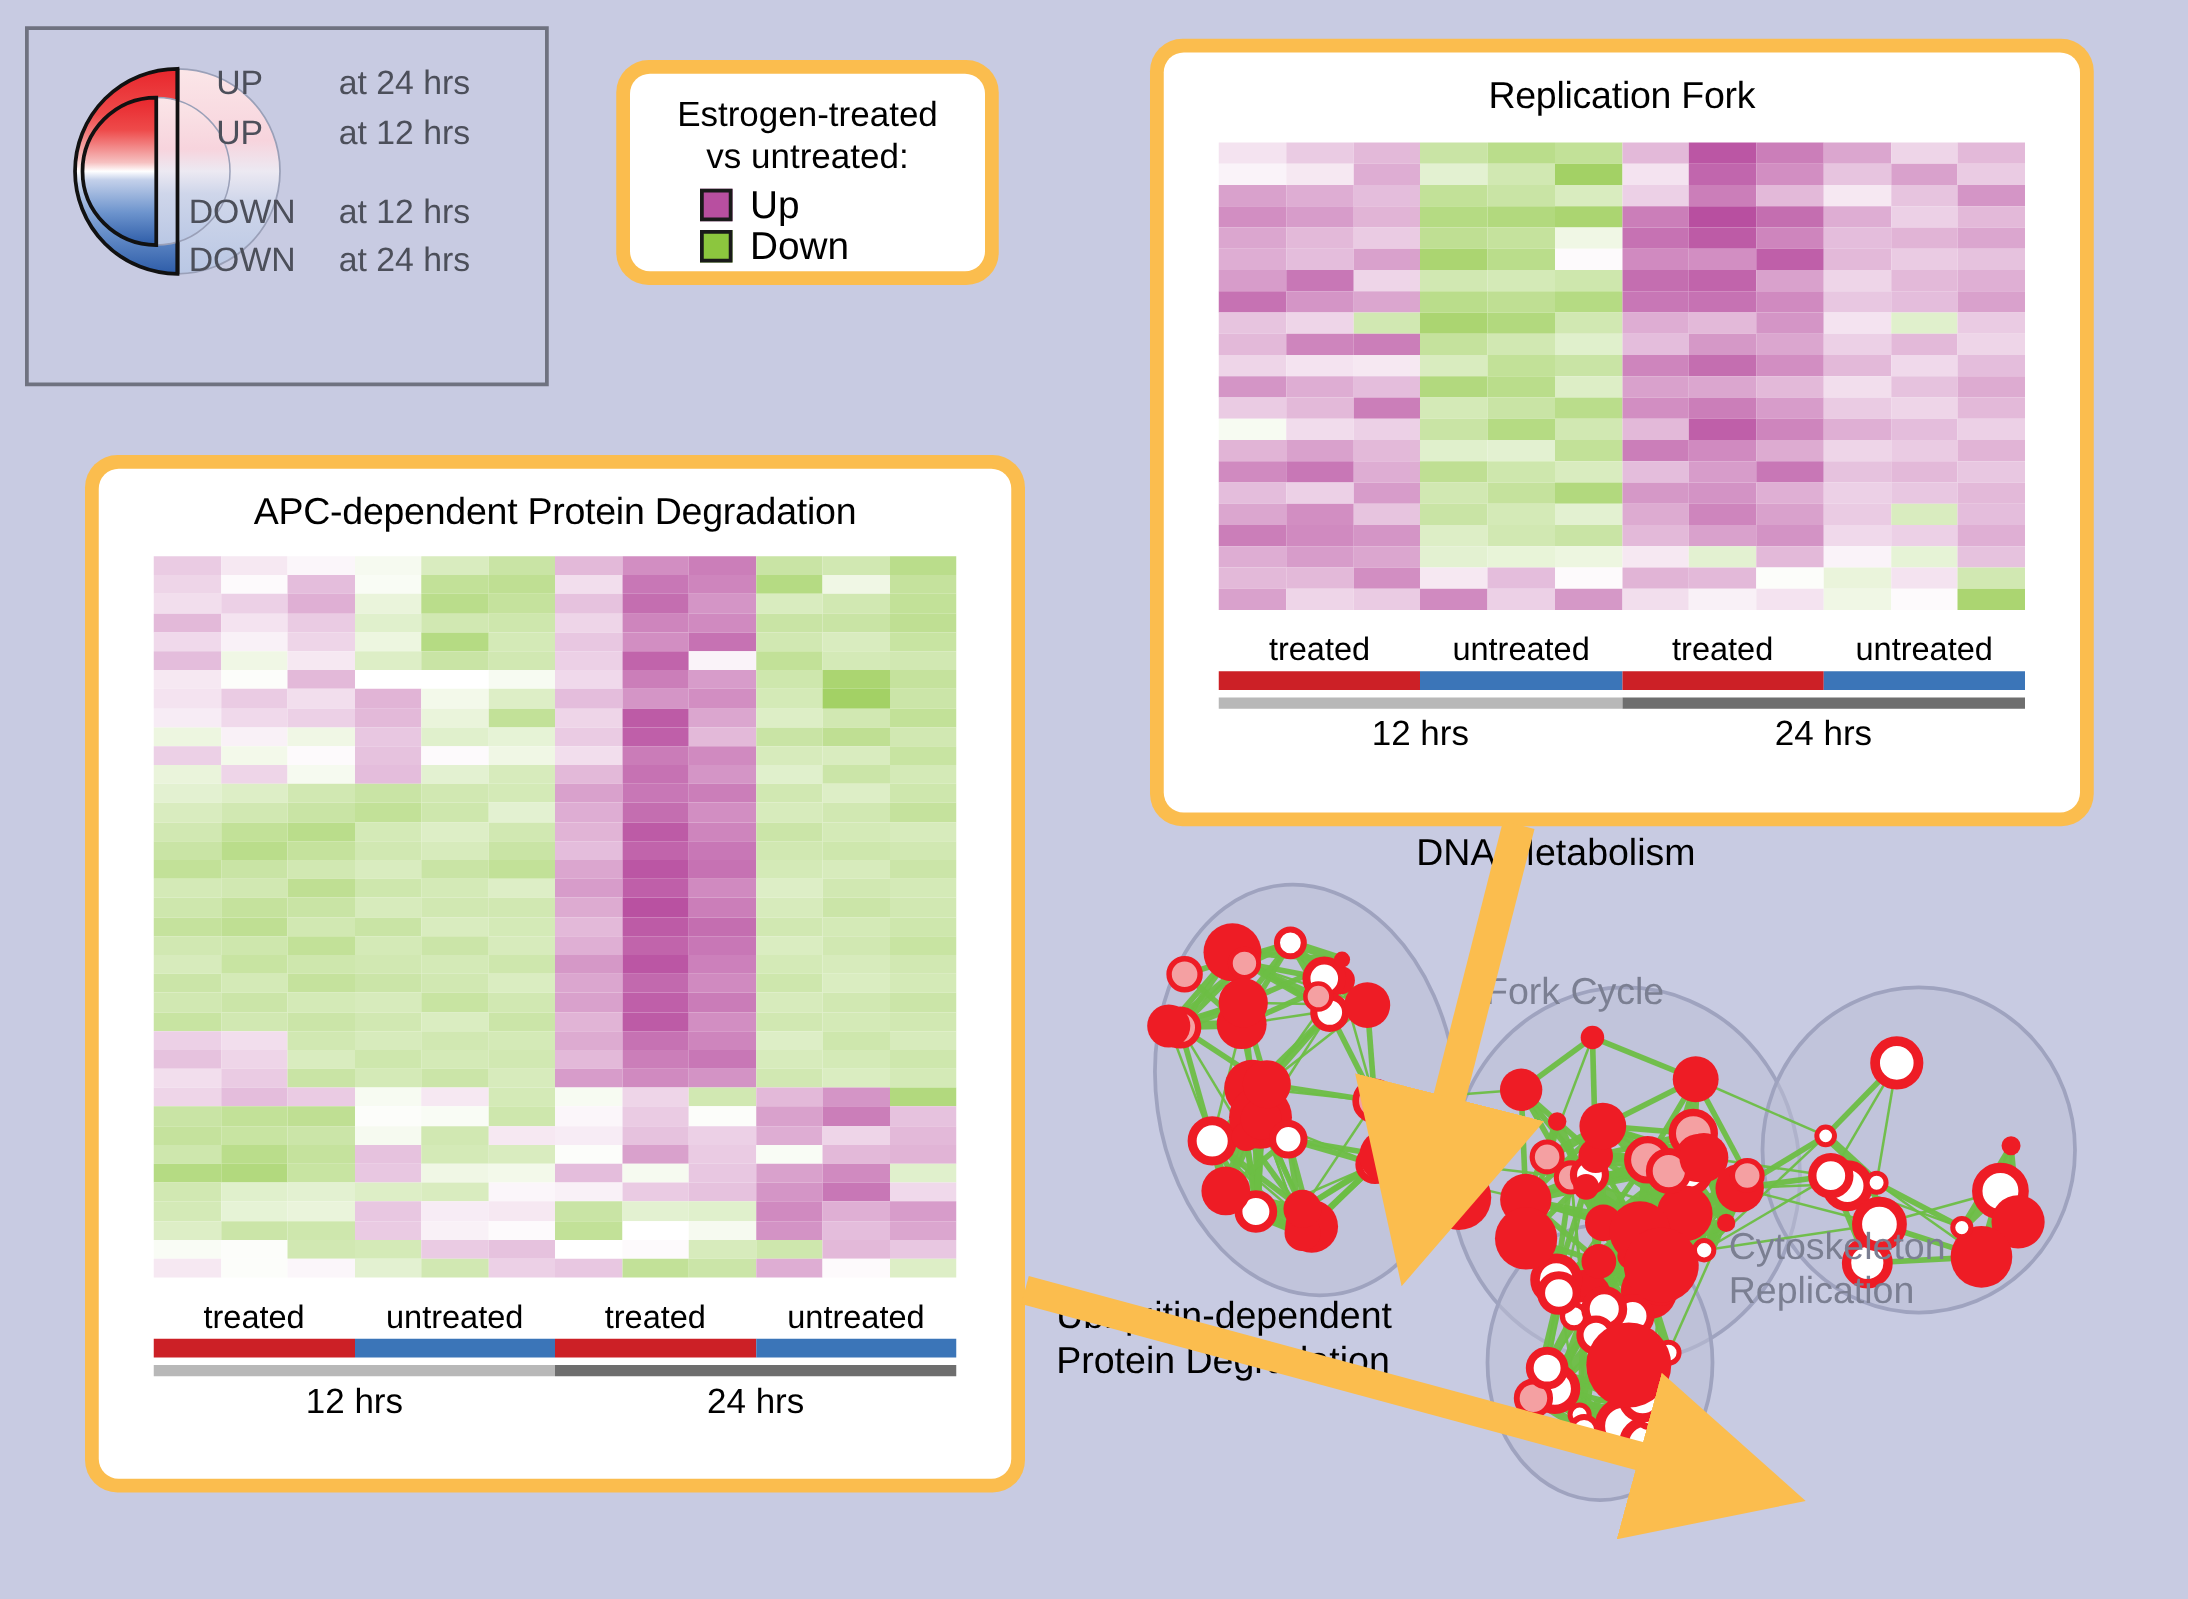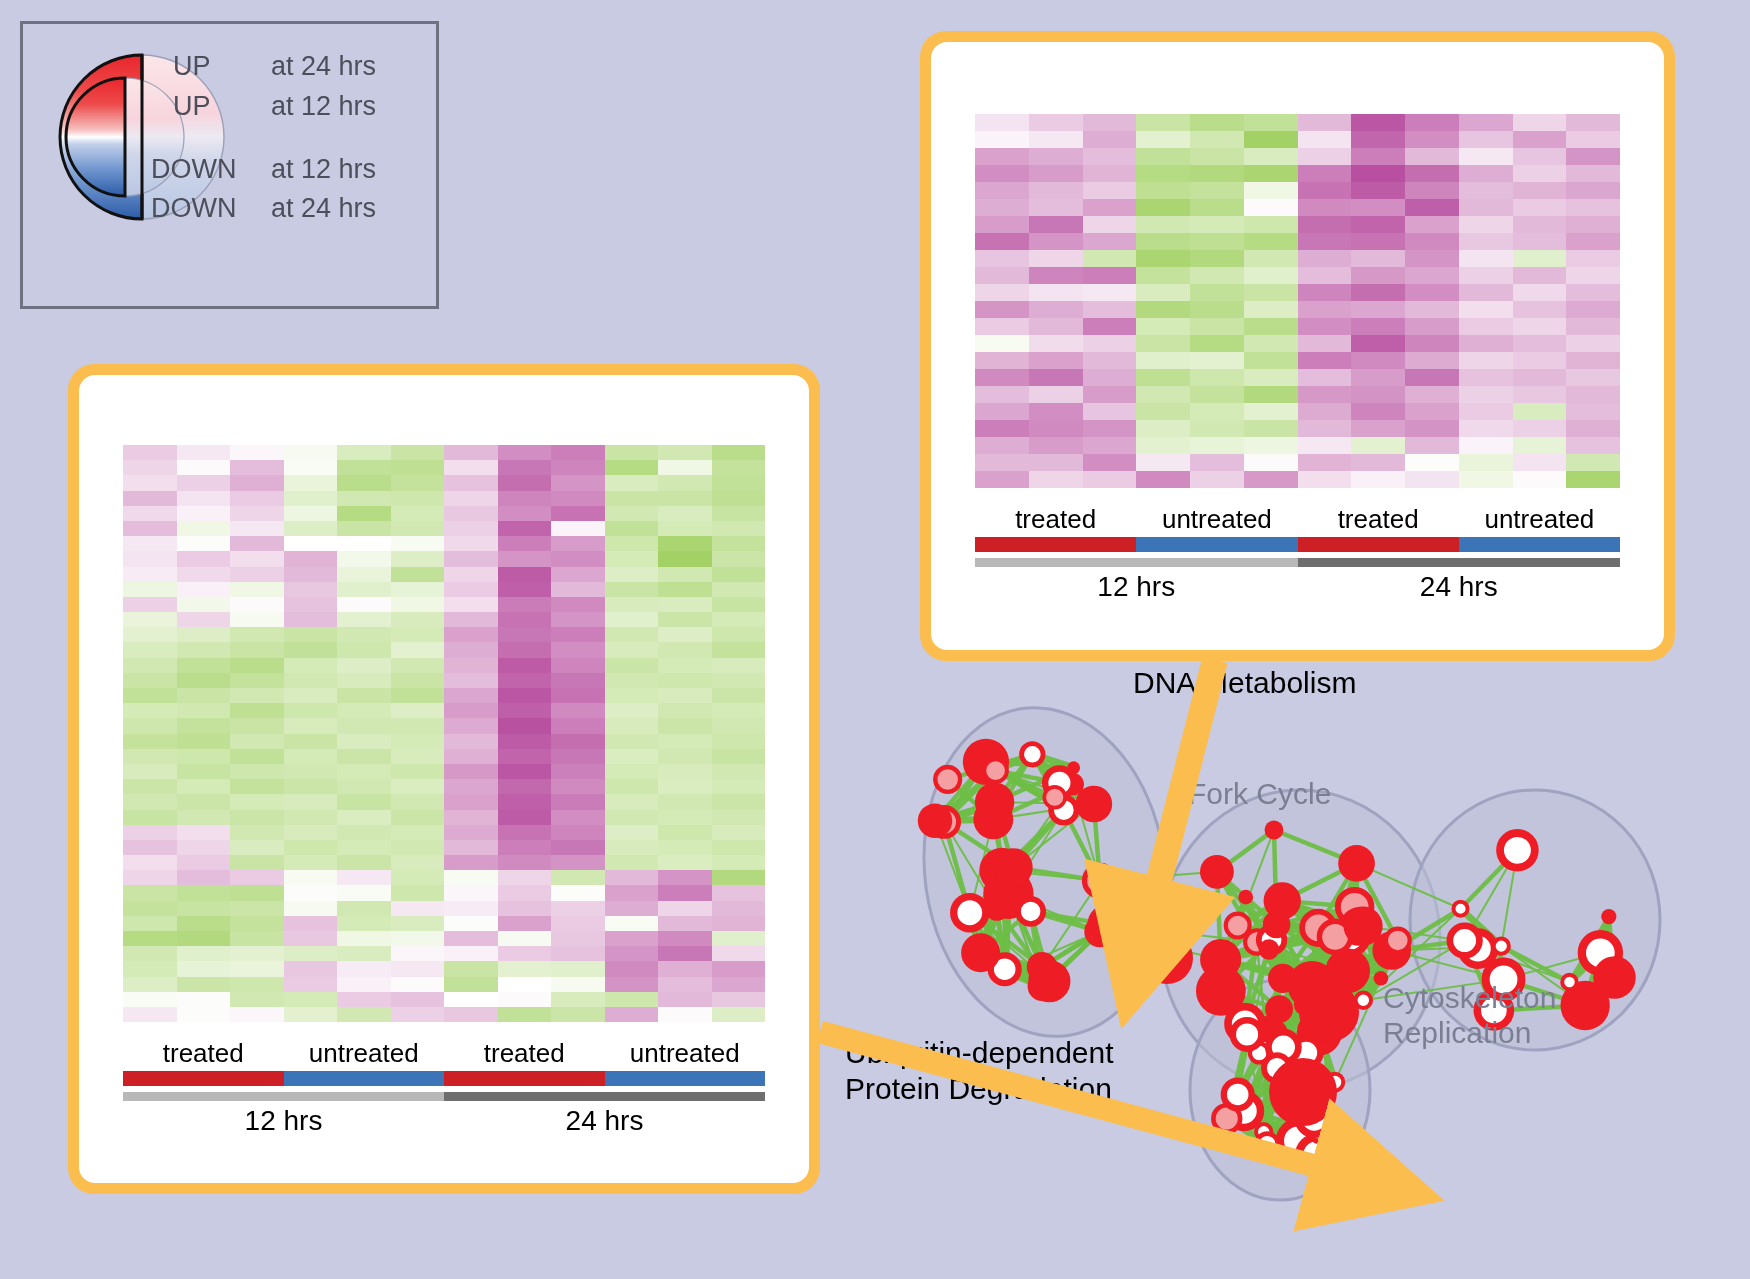--- a/index.html
+++ b/index.html
@@ -142,23 +142,42 @@
     <span class="key-text" style="left:248px;top:67px;">at 12 hrs</span>
 
     <span class="key-text" style="left:128px;top:130px;">DOWN</span>
     <span class="key-text" style="left:248px;top:130px;">at 12 hrs</span>
 
     <span class="key-text" style="left:128px;top:169px;">DOWN</span>
     <span class="key-text" style="left:248px;top:169px;">at 24 hrs</span>
 
   </div>
 
+  <div class="panel" id="legend-box" style="background: rgb(251, 189, 78);">
+    <div class="panel-inner" id="legend-inner">
+      <div class="legend-head">
+        <div>Estrogen-treated</div>
+        <div>vs untreated:</div>
+      </div>
+      <div class="legend-rows">
+        <div class="legend-row">
+          <span class="swatch" id="sw-up" style="background: rgb(184, 79, 160);"></span>
+          <span class="legend-label">Up</span>
+        </div>
+        <div class="legend-row">
+          <span class="swatch" id="sw-down" style="background: rgb(140, 198, 62);"></span>
+          <span class="legend-label">Down</span>
+        </div>
+      </div>
+    </div>
+  </div>
 
   <div class="panel" id="panel-replication" style="background: rgb(251, 189, 78);">
     <div class="panel-inner">
+      <div class="panel-title" style="padding-top:18px;">Replication Fork</div>
       <div class="hm-wrap" style="left:44px;right:44px;top:72px;">
         <div class="heatmap" id="hm-replication" style="grid-template-columns: repeat(12, 1fr);">
             <div class="hm-cell" style="height: 17px; background: rgb(244, 227, 240);"></div>
             <div class="hm-cell" style="height: 17px; background: rgb(234, 203, 227);"></div>
             <div class="hm-cell" style="height: 17px; background: rgb(227, 185, 217);"></div>
             <div class="hm-cell" style="height: 17px; background: rgb(201, 228, 165);"></div>
             <div class="hm-cell" style="height: 17px; background: rgb(186, 221, 139);"></div>
             <div class="hm-cell" style="height: 17px; background: rgb(194, 225, 152);"></div>
             <div class="hm-cell" style="height: 17px; background: rgb(227, 185, 217);"></div>
             <div class="hm-cell" style="height: 17px; background: rgb(187, 86, 164);"></div>
@@ -440,20 +459,21 @@
             <span>12 hrs</span>
             <span>24 hrs</span>
           </div>
         </div>
       </div>
     </div>
   </div>
 
   <div class="panel" id="panel-apc" style="background: rgb(251, 189, 78);">
     <div class="panel-inner">
+      <div class="panel-title" style="padding-top:18px;">APC-dependent Protein Degradation</div>
       <div class="hm-wrap" style="left:44px;right:44px;top:70px;">
         <div class="heatmap" id="hm-apc" style="grid-template-columns: repeat(12, 1fr);">
             <div class="hm-cell" style="height: 15.2px; background: rgb(234, 203, 227);"></div>
             <div class="hm-cell" style="height: 15.2px; background: rgb(246, 232, 242);"></div>
             <div class="hm-cell" style="height: 15.2px; background: rgb(251, 246, 250);"></div>
             <div class="hm-cell" style="height: 15.2px; background: rgb(246, 250, 240);"></div>
             <div class="hm-cell" style="height: 15.2px; background: rgb(217, 236, 191);"></div>
             <div class="hm-cell" style="height: 15.2px; background: rgb(201, 228, 165);"></div>
             <div class="hm-cell" style="height: 15.2px; background: rgb(227, 185, 217);"></div>
             <div class="hm-cell" style="height: 15.2px; background: rgb(210, 142, 194);"></div>

